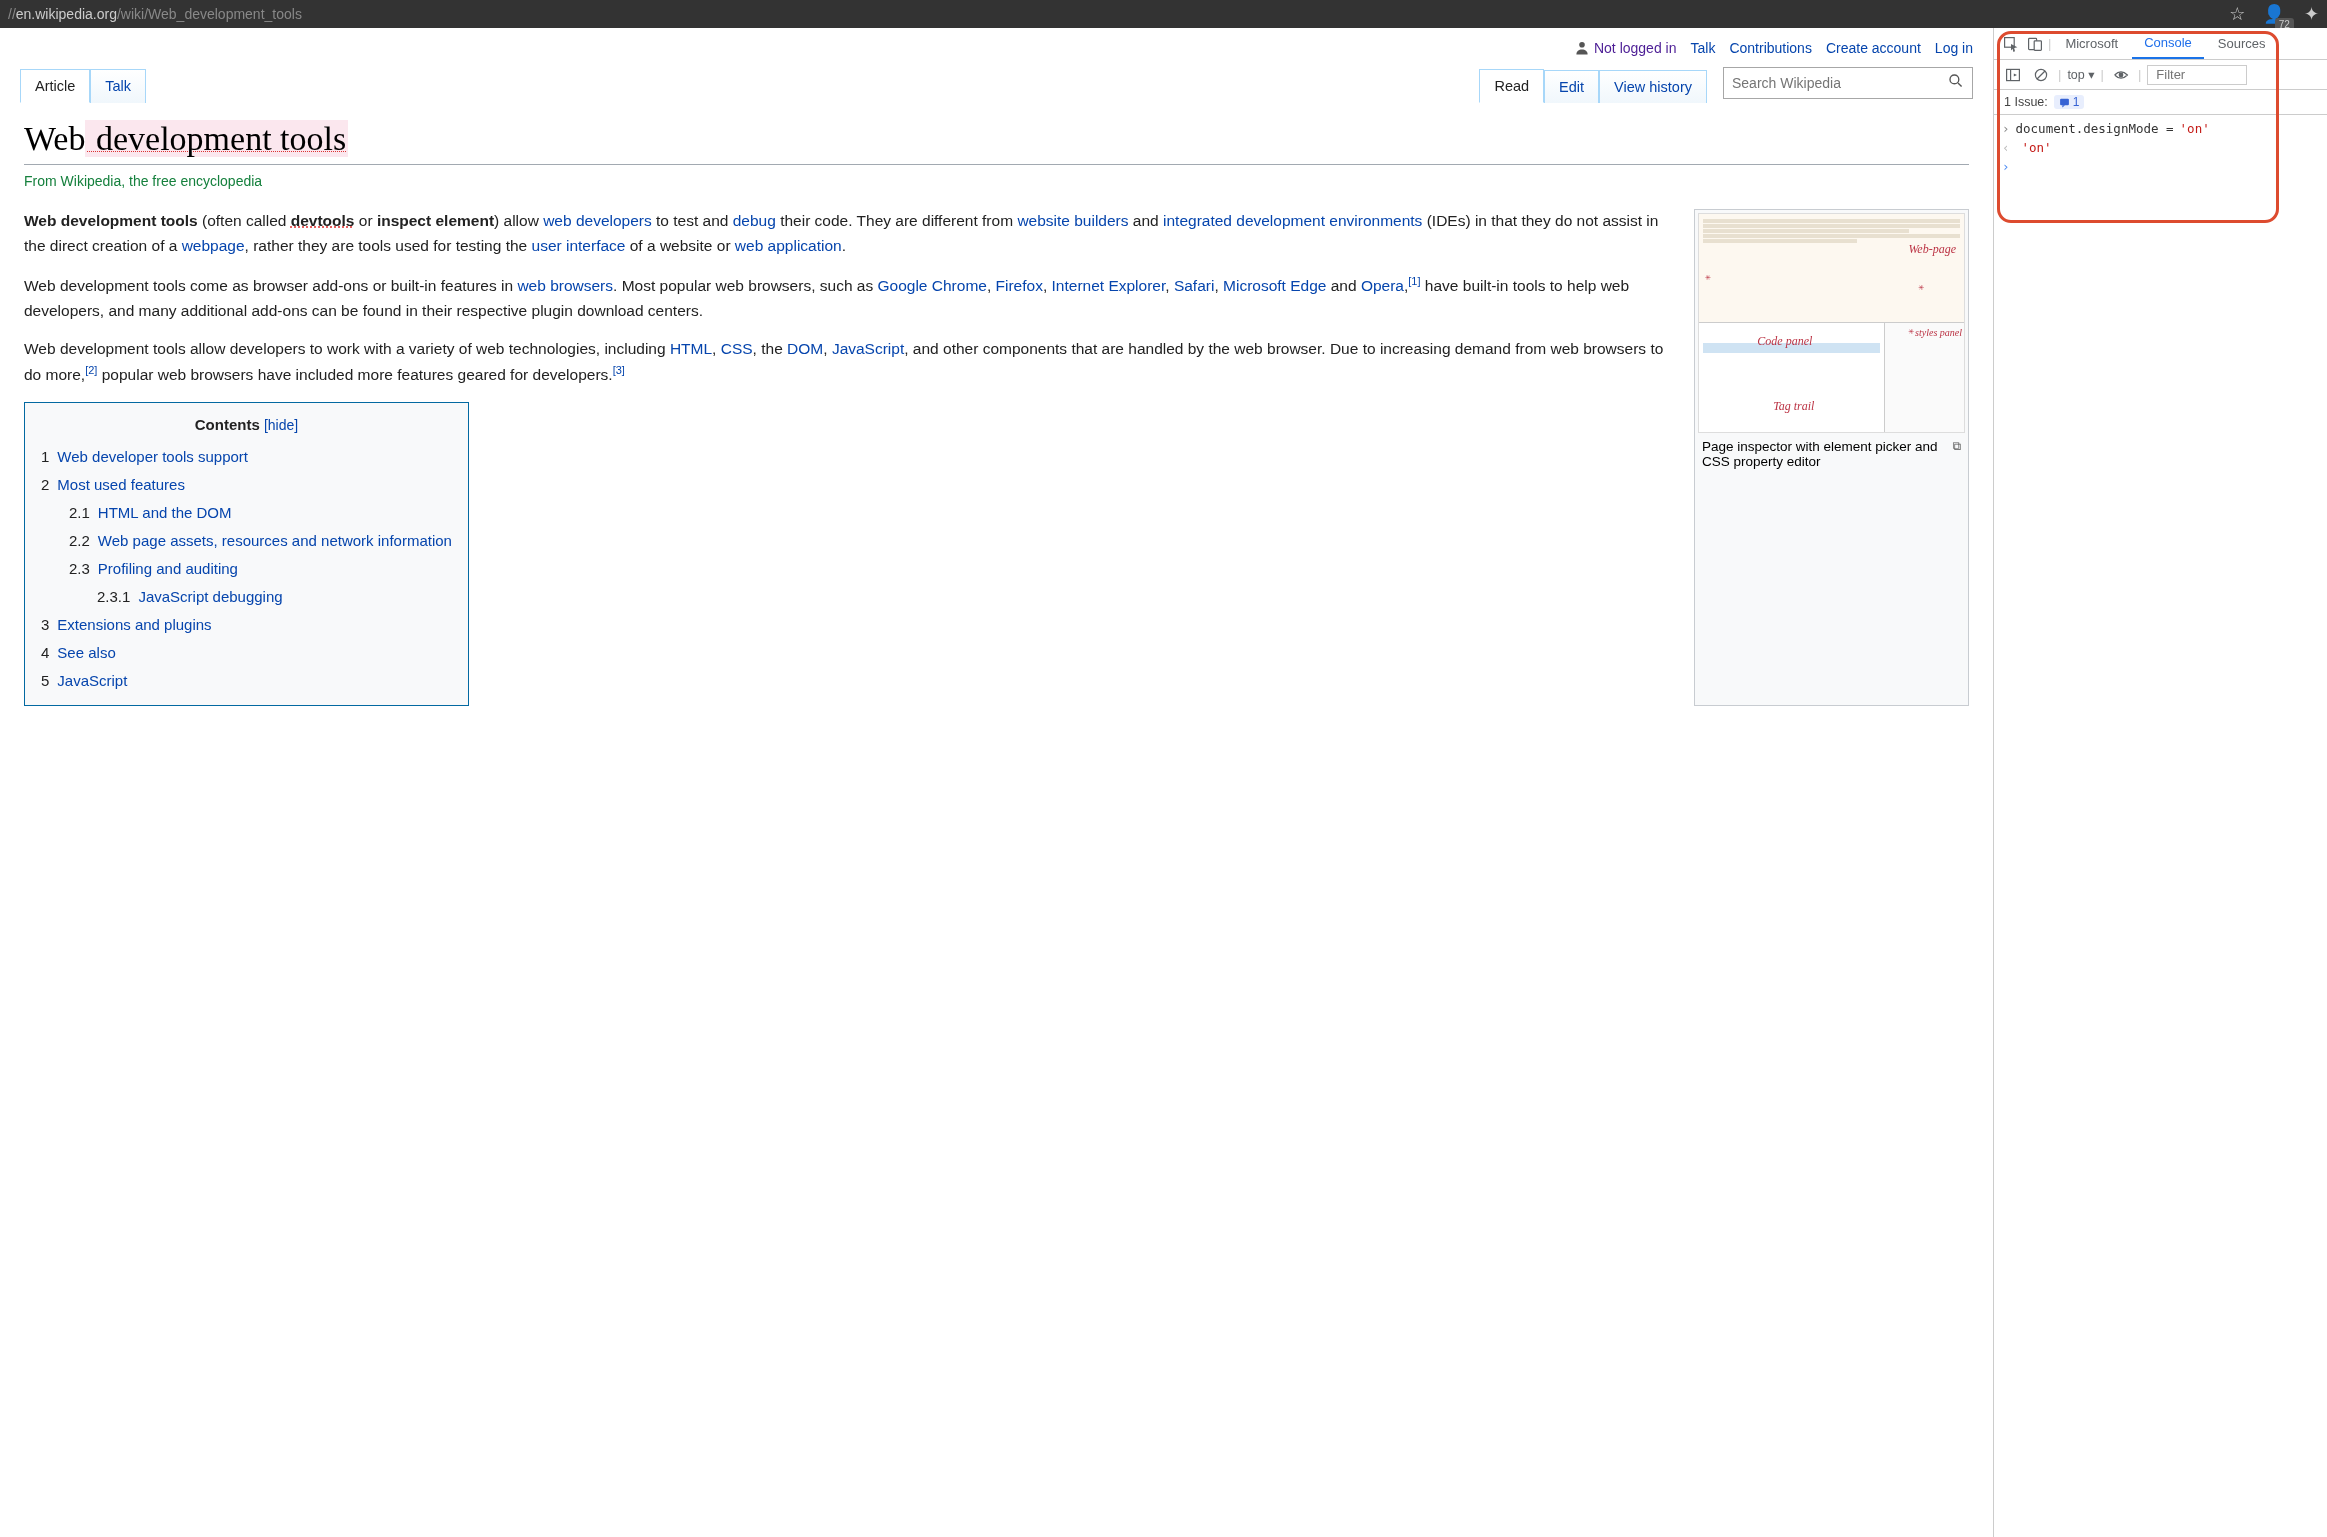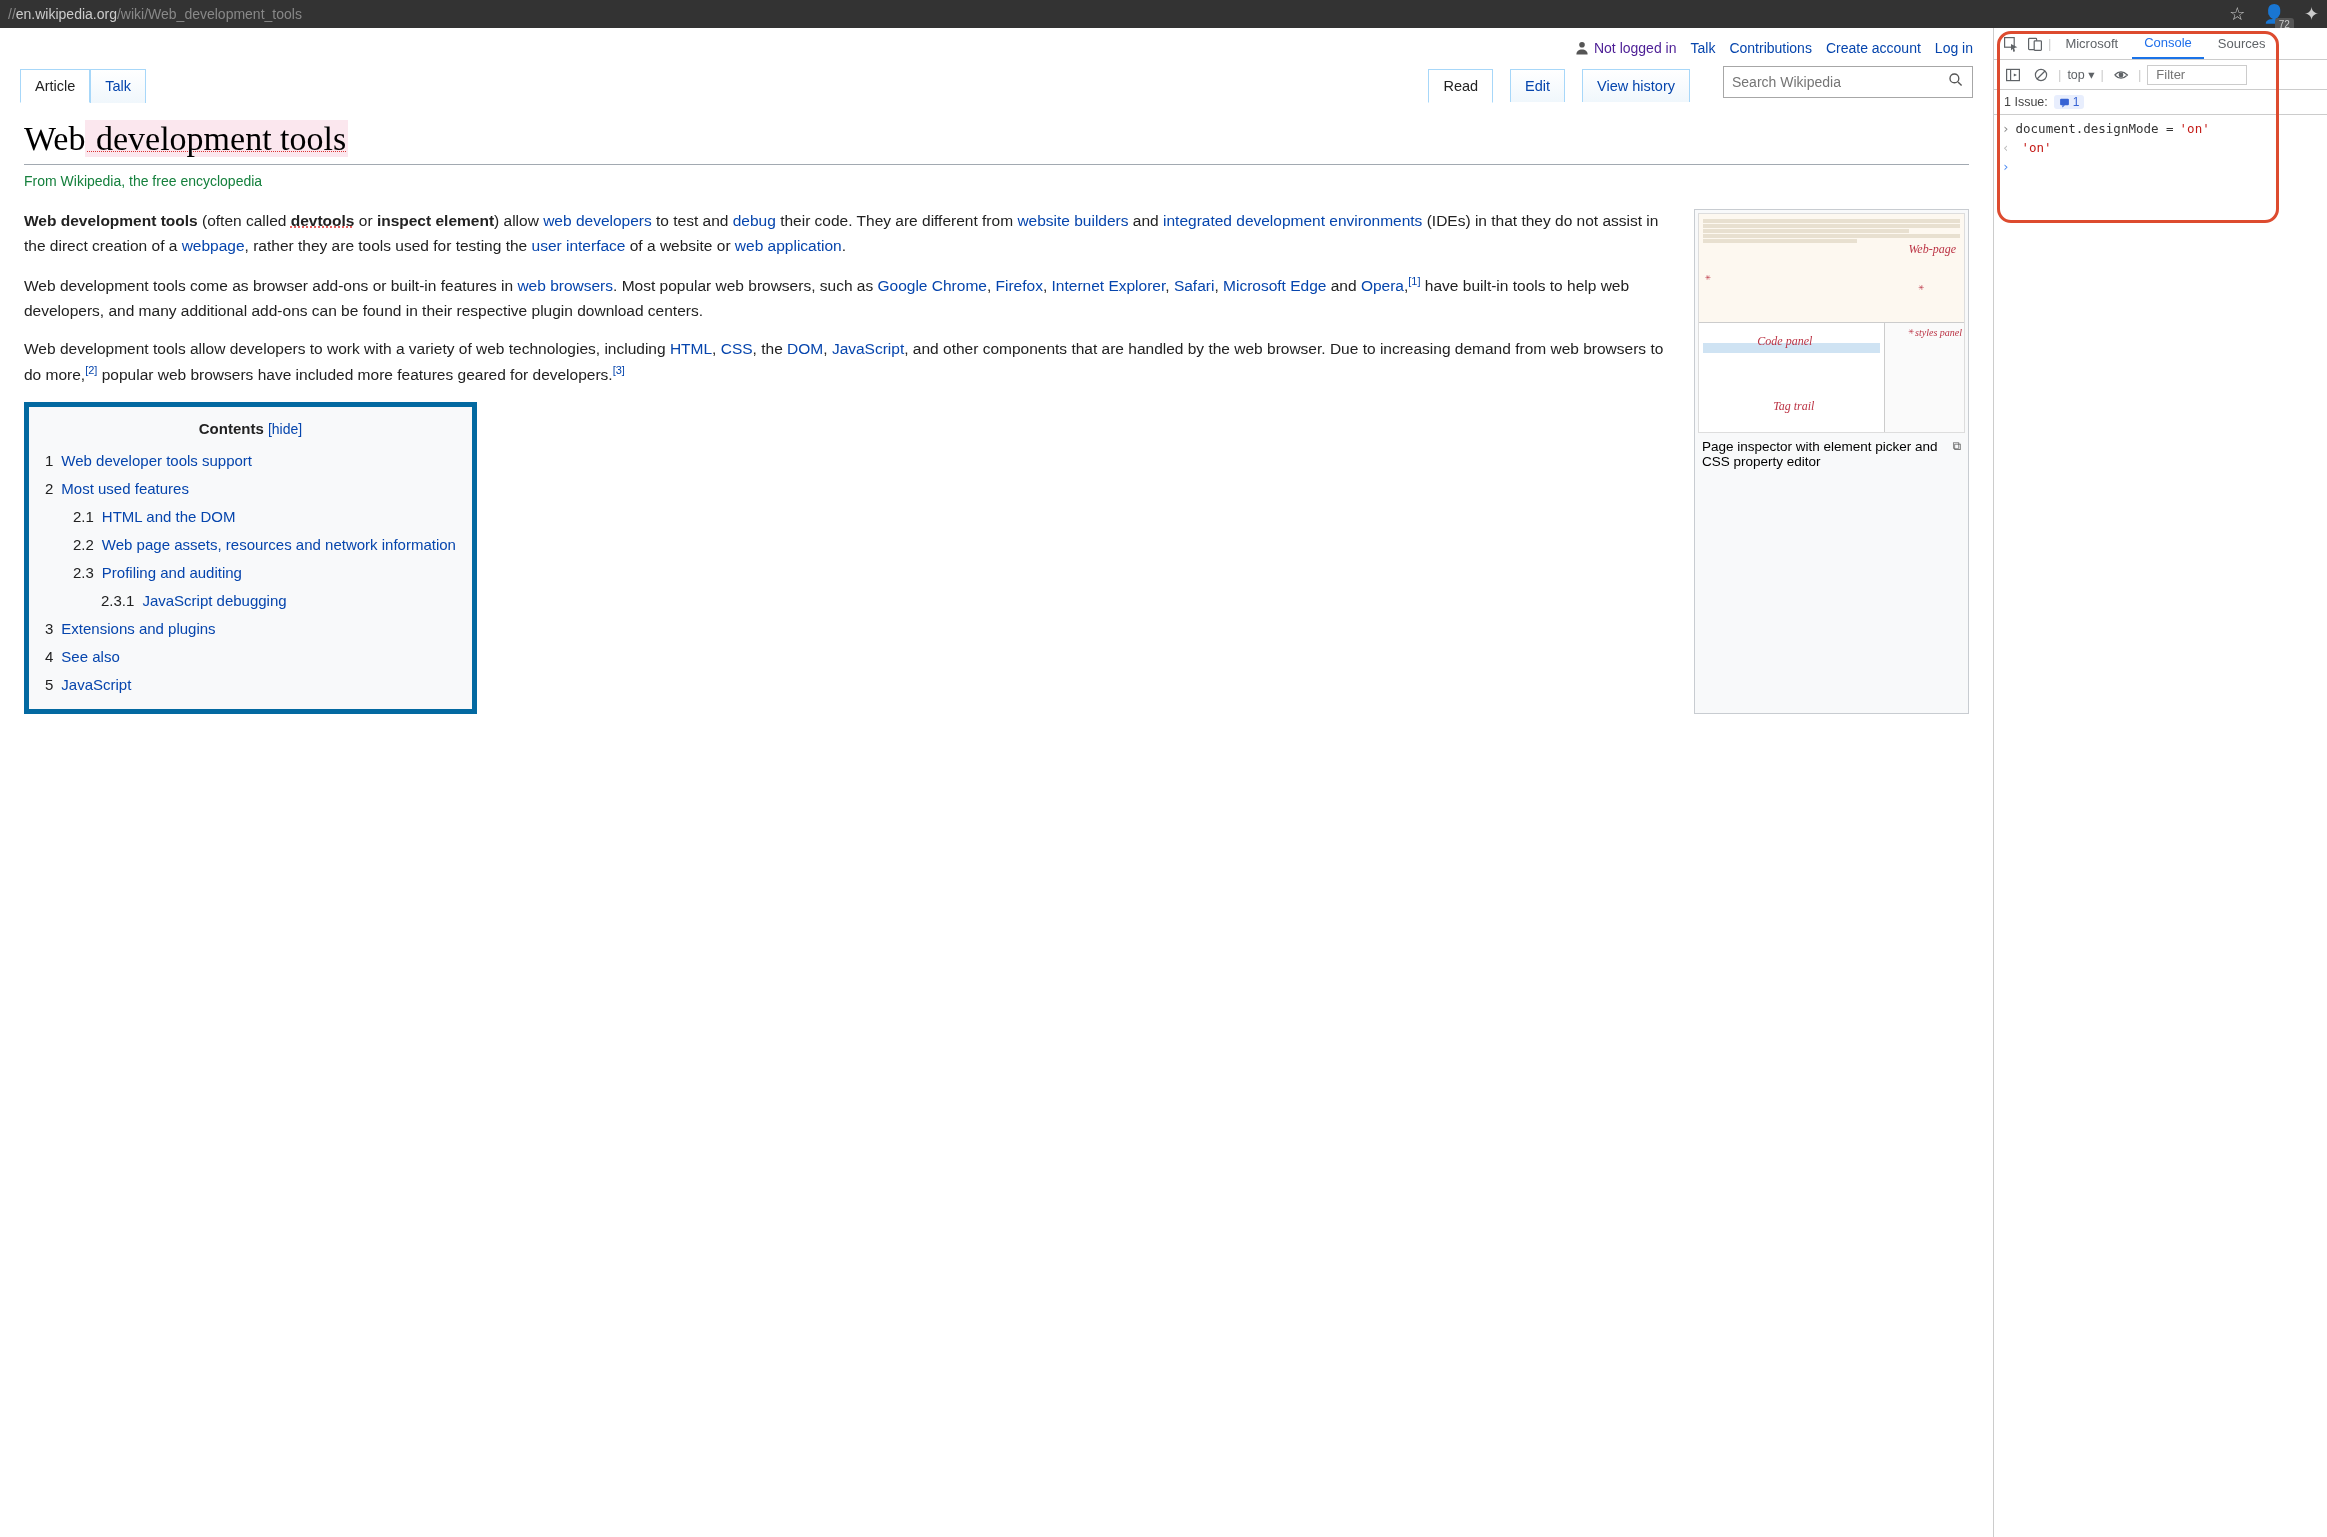--- a/index.html
+++ b/index.html
@@ -72,21 +72,21 @@
 .thumb-img {
   width: 100%; height: 220px; background: #fdf8f0;
   border: 1px solid #ddd; position: relative; overflow:hidden;
   font-size: 7px; color:#444;
 }
 .thumb-img .tlabel { position:absolute; font-family: cursive; color:#b34; font-size:12px; font-style:italic;}
 .thumb-caption { padding: 6px 4px; display:flex; gap:6px;}
 .thumb-caption .expand { color:#555; font-size:12px; margin-left:auto; }
 
 .toc {
-  border: 5px solid #0369a1; background: #f8f9fa;
+  border: 1px solid #0369a1; background: #f8f9fa;
   display: inline-block; padding: 10px 16px; font-size: 15px;
 }
 .toc-title { text-align: center; font-weight: bold; margin-bottom: 6px; }
 .toc-hide { color: #0645ad; font-weight: normal; font-size: 14px; }
 .toc ul { list-style: none; }
 .toc li { padding: 2px 0; }
 .toc .n { color: #222; margin-right: 8px; }
 .toc a { color: #0645ad; text-decoration: none; }
 .toc .s1 { padding-left: 28px; }
 .toc .s2 { padding-left: 56px; }
@@ -159,21 +159,21 @@
       <a href="#">Contributions</a>
       <a href="#">Create account</a>
       <a href="#">Log in</a>
     </div>
 
     <div class="wiki-tabs-row">
       <div class="wiki-tabs-left">
         <div class="wiki-tab active">Article</div>
         <div class="wiki-tab inactive">Talk</div>
       </div>
-      <div class="wiki-tabs-right" style="align-items:flex-start;gap:17px;">
+      <div class="wiki-tabs-right" style="align-items:center;">
         <div class="wiki-tab active">Read</div>
         <div class="wiki-tab inactive">Edit</div>
         <div class="wiki-tab inactive">View history</div>
         <div class="wiki-search">
           <input placeholder="Search Wikipedia" style="">
           <span class="mag">
             <svg class="icon" viewBox="0 0 20 20">
                 <circle cx="8" cy="8" r="5.5" fill="none" stroke="#555" stroke-width="1.7"></circle>
                 <line x1="12.5" y1="12.5" x2="17" y2="17" stroke="#555" stroke-width="1.7"></line>
               </svg>

